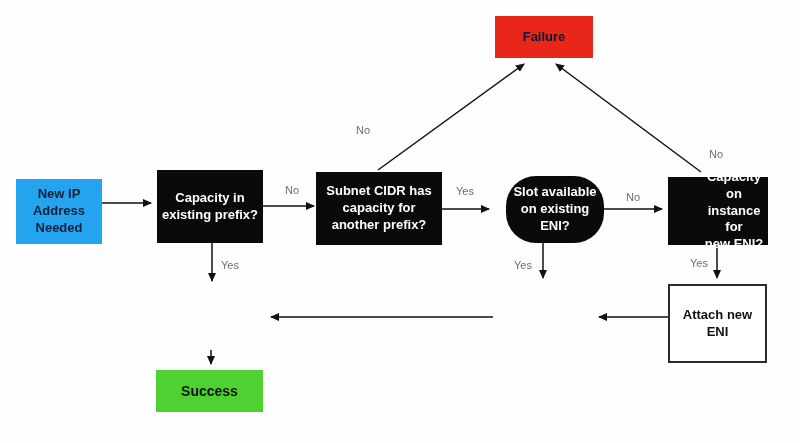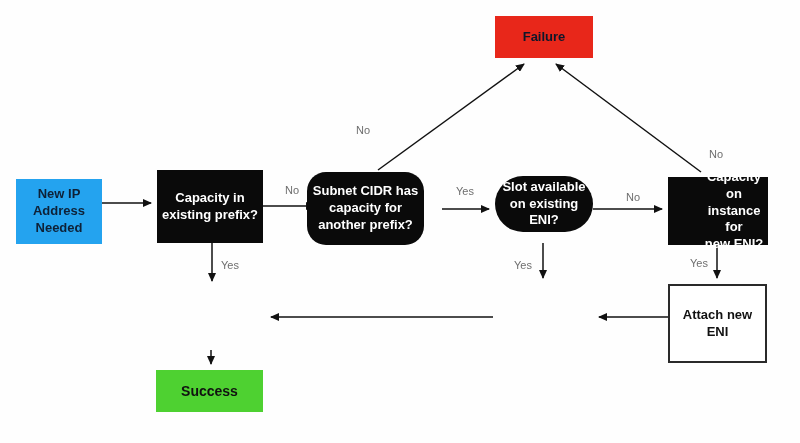--- a/index.html
+++ b/index.html
@@ -51,22 +51,22 @@
     font-size:11px;
     color:#6e6e6e;
   }
   svg.arrows{
     position:absolute;left:0;top:0;width:800px;height:443px;
     pointer-events:none;
   }
   
   #n-start    {left:16px;  top:179px; width:86px;  height:65px;}
   #n-q1       {left:157px; top:170px; width:106px; height:73px;}
-  #n-q2       {left:307px; top:172px; width:117px; height:73px;border-radius:19px;}
-  #n-q3       {left:495px; top:176px; width:98px;  height:56px;border-radius:30px;}
+  #n-q2       {left:316px; top:172px; width:126px; height:73px;}
+  #n-q3       {left:506px; top:176px; width:98px;  height:67px;border-radius:30px;}
   #n-q4       {left:668px; top:177px; width:100px; height:68px;padding-left:32px;}
   #n-failure  {left:495px; top:16px;  width:98px;  height:42px;}
   #n-assign   {left:157px; top:287px; width:108px; height:63px;}
   #n-allocate {left:493px; top:284px; width:100px; height:67px;}
   #n-attach   {left:668px; top:284px; width:99px;  height:79px;}
   #n-success  {left:156px; top:370px; width:107px; height:42px;}
   
   #l-q1-no   {left:292px; top:184px;}
   #l-q2-yes  {left:465px; top:185px;}
   #l-q3-no   {left:633px; top:191px;}

